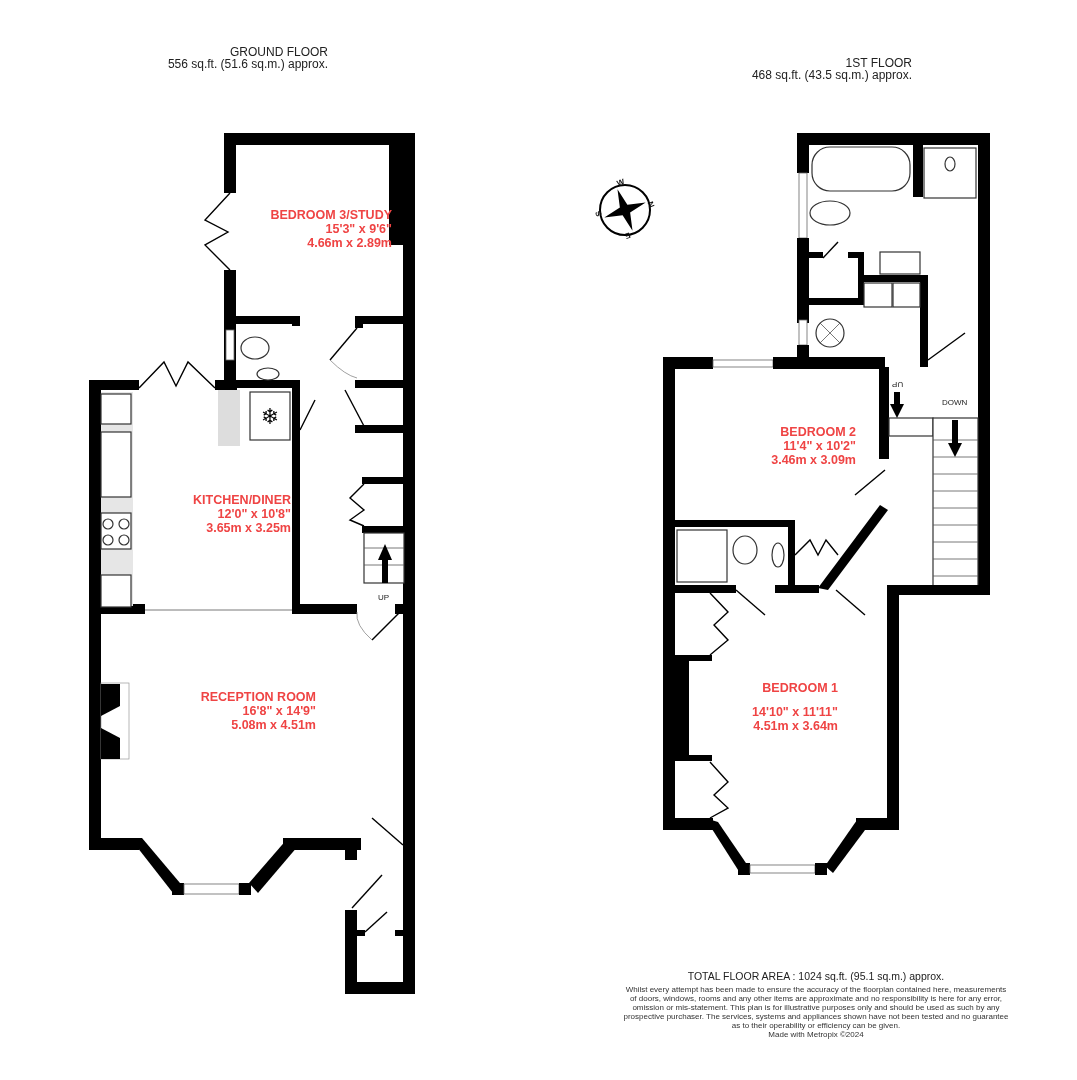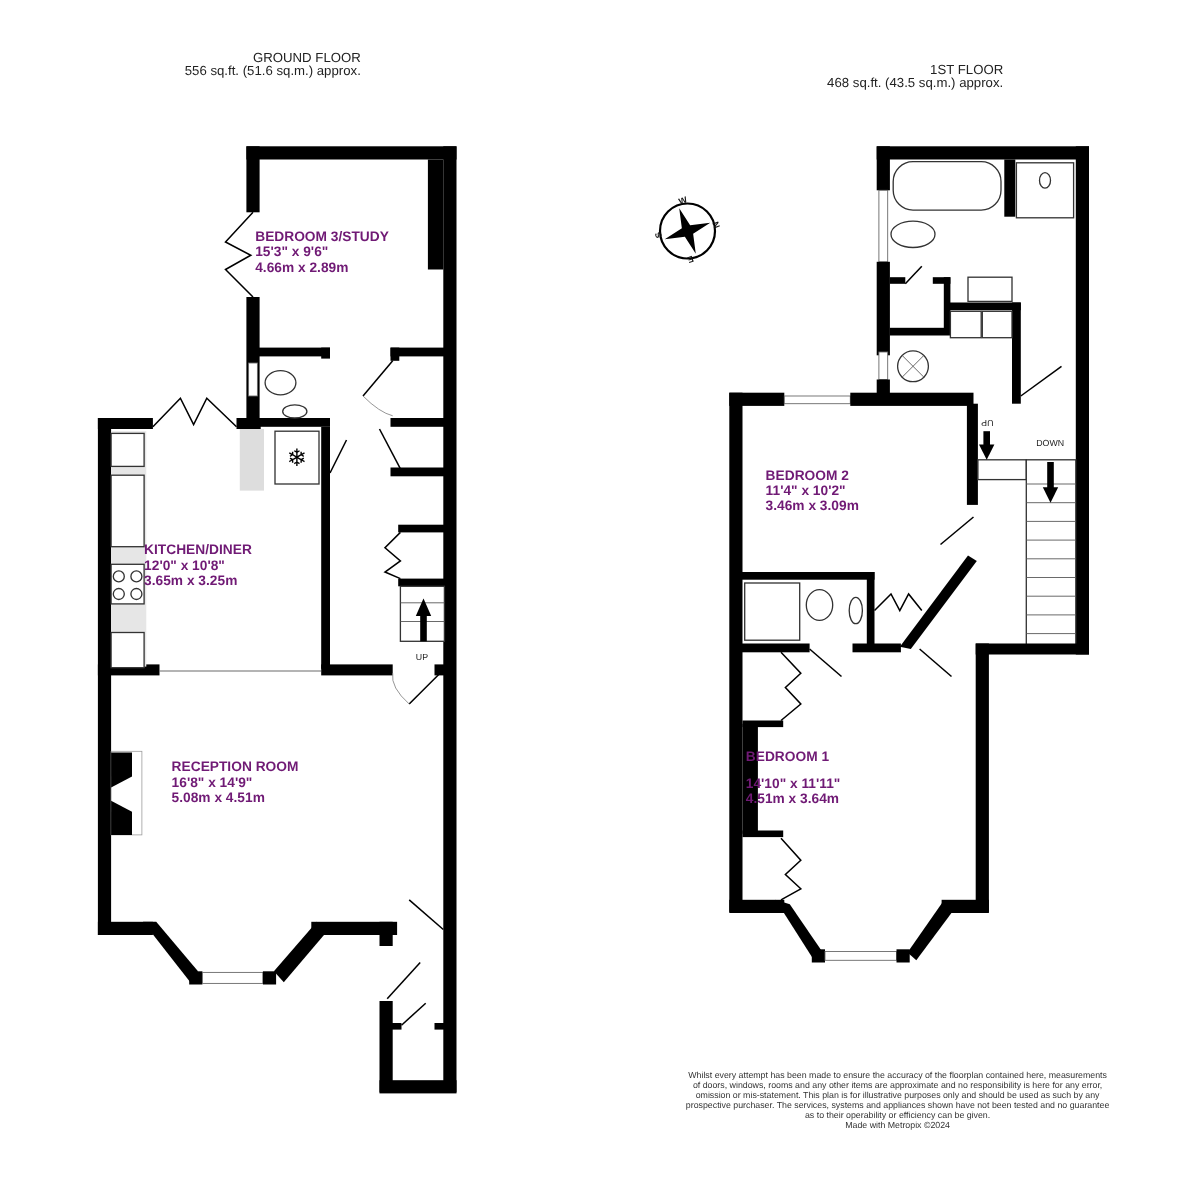--- a/index.html
+++ b/index.html
@@ -1,19 +1,19 @@
 <!DOCTYPE html>
 <html><head>
 <meta charset="utf-8">
 <style>
   html, body { margin:0; padding:0; background:#ffffff; }
   body { width:1077px; height:1080px; position:relative; overflow:hidden; font-family:"Liberation Sans", sans-serif; color:#111; }
   .abs { position:absolute; }
   .floor-header { text-align:right; font-size:12px; line-height:12px; color:#222;margin-top:16px; }
-  .room-label { text-align:left; font-weight:bold; font-size:12.5px; line-height:14px; color:#701a75; white-space:nowrap; }
+  .room-label { text-align:right; font-weight:bold; font-size:12.5px; line-height:14px; color:#ef4444; white-space:nowrap; }
   .small-label { font-size:8px; color:#222; }
   .footer-title { text-align:center; font-size:10.5px; color:#222; }
   .footer-text { text-align:center; font-size:8px; line-height:9px; color:#333; }
   svg { position:absolute; left:0; top:0; }
   .w { fill:#000; }
   .ln { stroke:#000; stroke-width:1.4; fill:none; }
   .arc { stroke:#888; stroke-width:0.8; fill:none; }
   .thin { stroke:#555; stroke-width:0.8; fill:none; }
   .win { fill:#fff; stroke:#666; stroke-width:0.8; }
   .fix { fill:#fff; stroke:#333; stroke-width:1.2; }
@@ -240,20 +240,21 @@
 <div class="abs room-label" style="left:678px; top:681px; width:160px;">
   <div>BEDROOM 1</div>
   <div style="height:10px;"></div>
   <div>14'10"  x 11'11"</div>
   <div>4.51m  x 3.64m</div>
 </div>
 <div class="abs small-label" style="left:892px; top:380px; transform:rotate(180deg);">UP</div>
 <div class="abs small-label" style="left:942px; top:398px;">DOWN</div>
 
 <div class="abs" style="left:612px; top:970px; width:408px;">
+  <div class="footer-title">TOTAL FLOOR AREA : 1024 sq.ft. (95.1 sq.m.) approx.</div>
   <div class="footer-text" style="margin-top:3px;">
     <div>Whilst every attempt has been made to ensure the accuracy of the floorplan contained here, measurements</div>
     <div>of doors, windows, rooms and any other items are approximate and no responsibility is here for any error,</div>
     <div>omission or mis-statement. This plan is for illustrative purposes only and should be used as such by any</div>
     <div>prospective purchaser. The services, systems and appliances shown have not been tested and no guarantee</div>
     <div>as to their operability or efficiency can be given.</div>
     <div>Made with Metropix ©2024</div>
   </div>
 </div>
 

